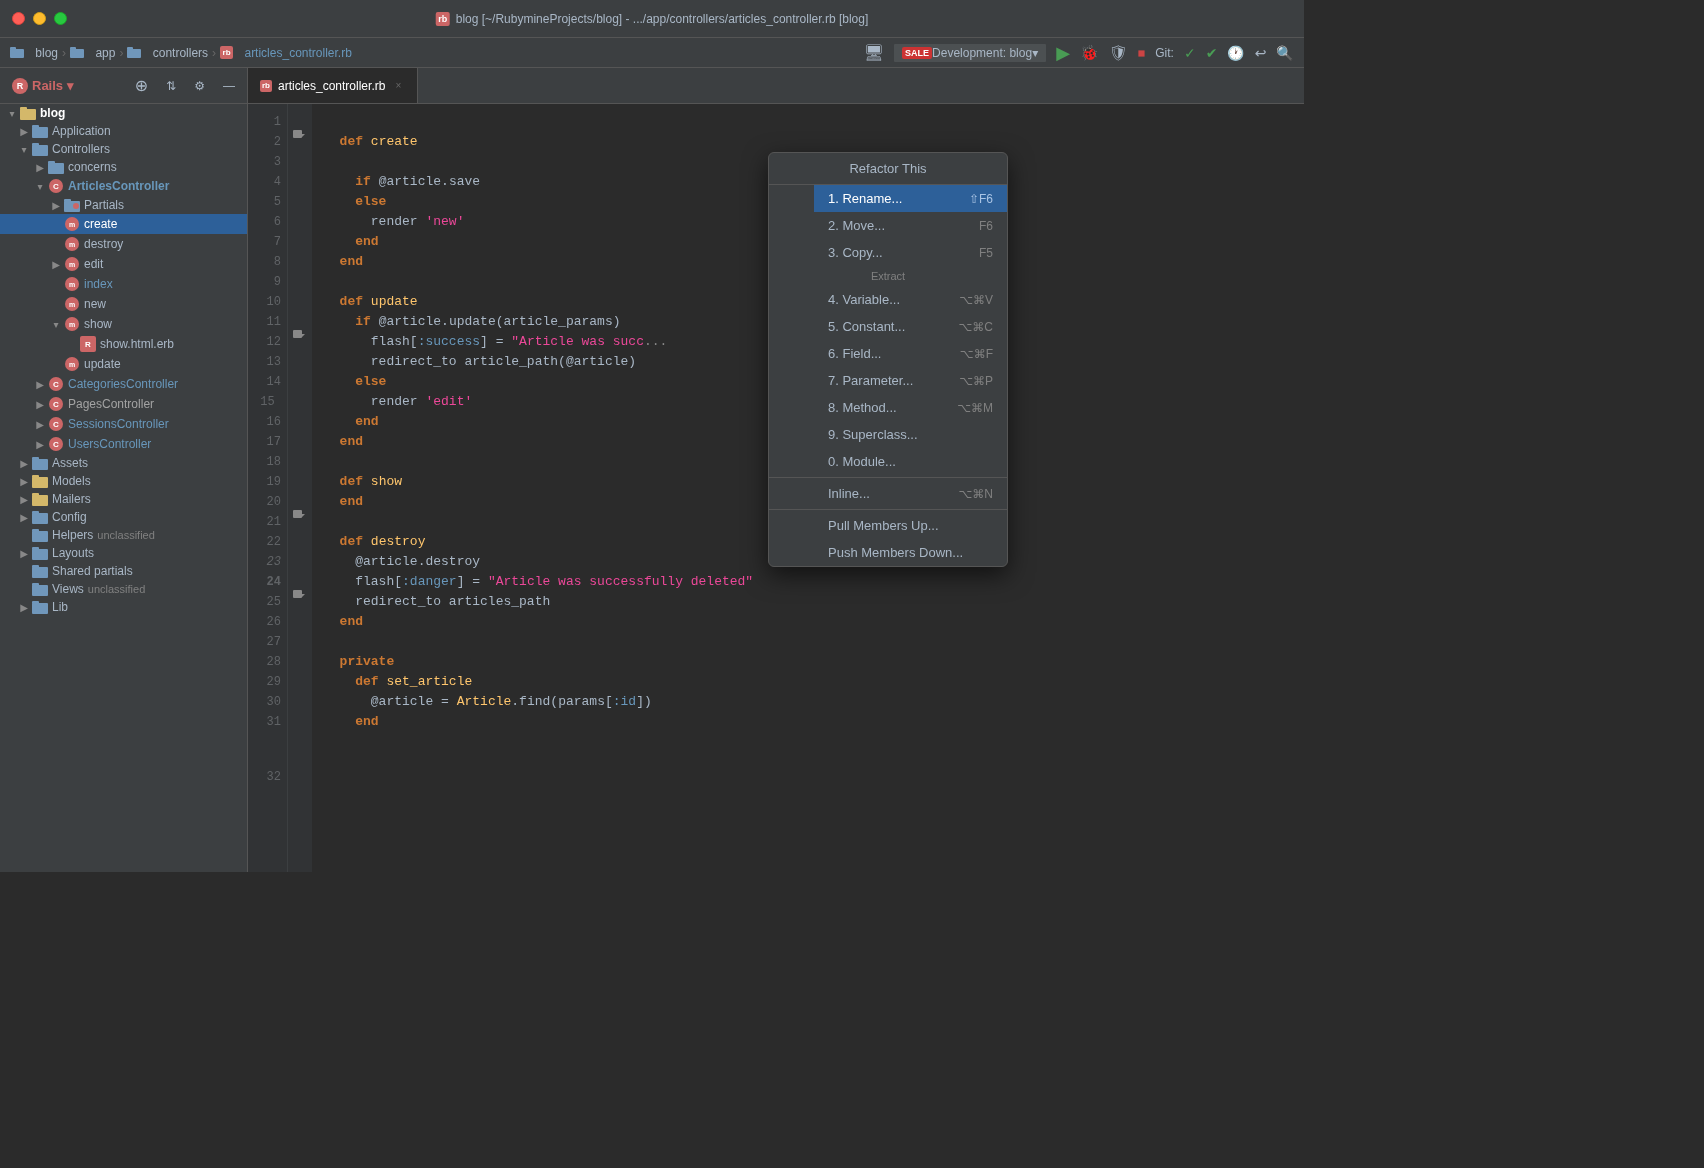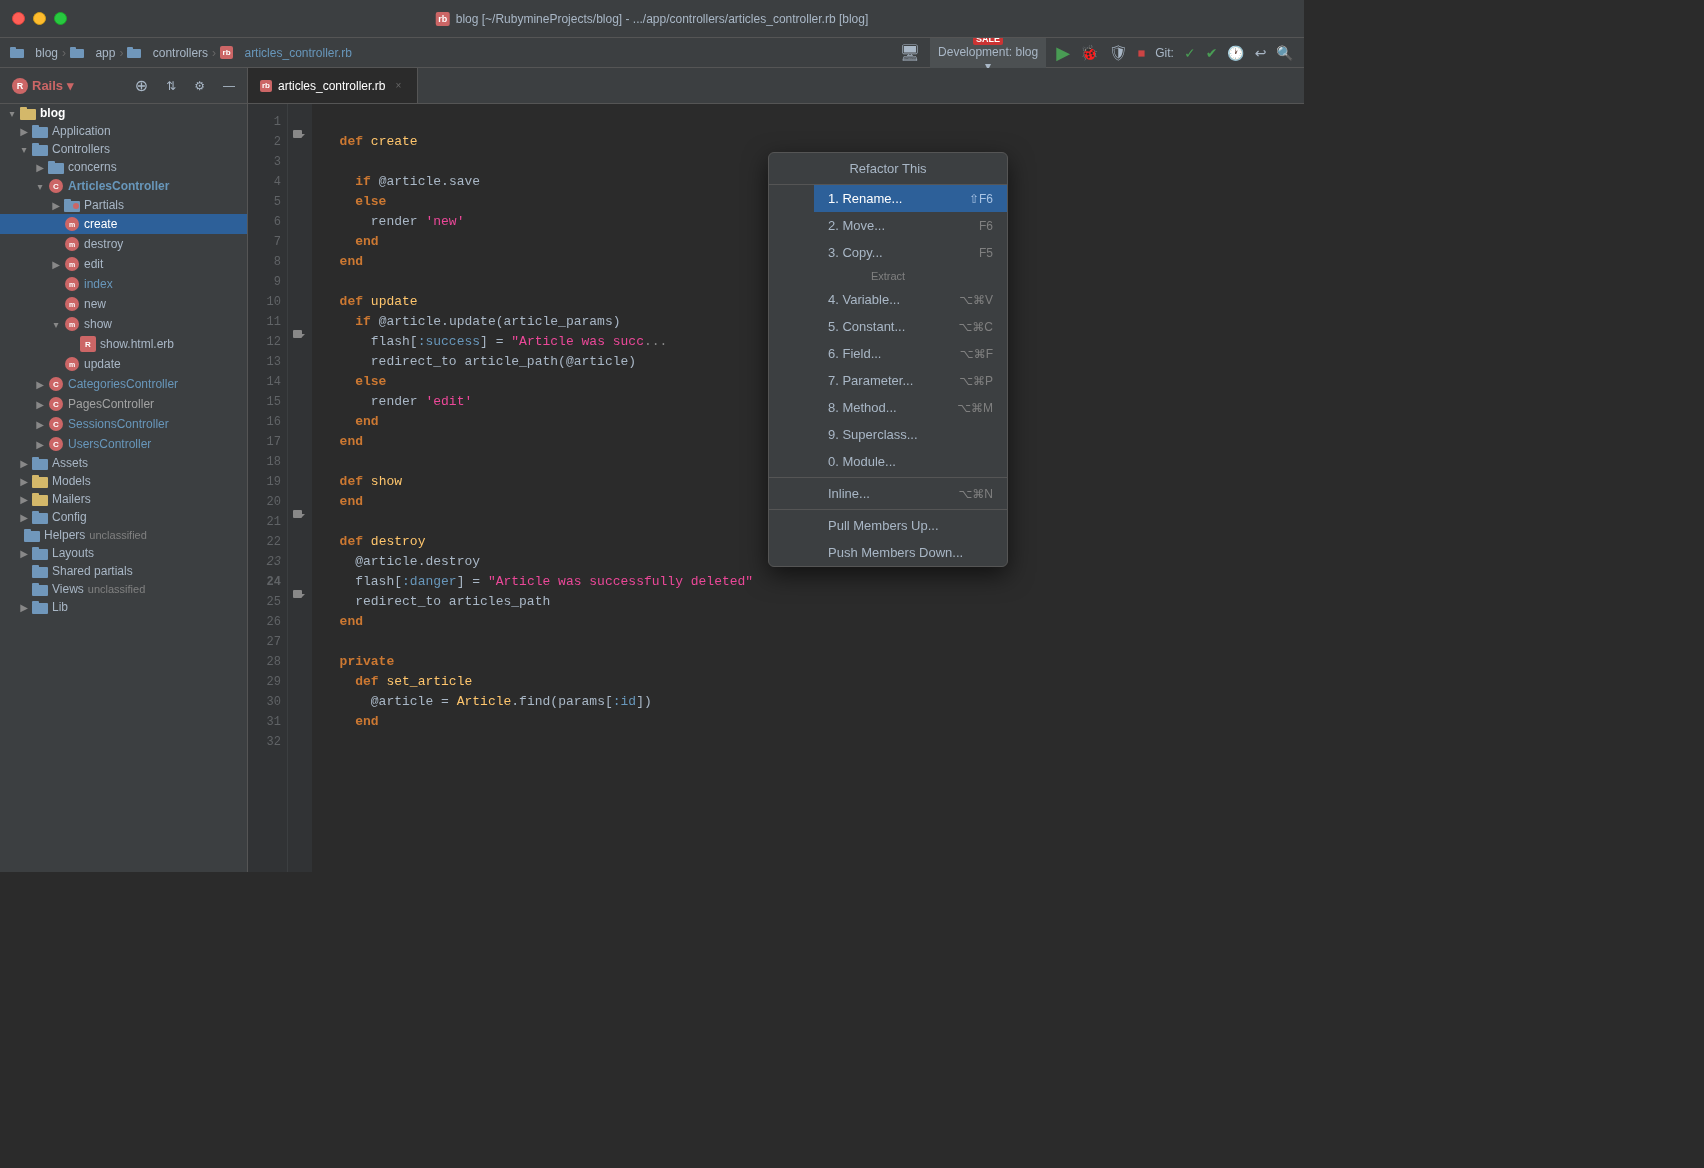--- a/index.html
+++ b/index.html
@@ -391,21 +391,21 @@
   <span class="breadcrumb-sep">›</span>
   <div class="breadcrumb-item">
     <span class="title-icon" style="width:13px;height:13px;font-size:8px;">rb</span>
     &nbsp;<span class="breadcrumb-file">articles_controller.rb</span>
   </div>
 
   <div class="breadcrumb-right">
 
     <span style="font-size:16px; cursor:pointer;">🖥</span>
 
-    <span style="display:flex;align-items:center;background:#4c5052;padding:2px 8px;border-radius:1px;cursor:pointer;flex-direction:column;">
+    <span style="display:flex;align-items:center;background:#4c5052;padding:2px 8px;border-radius:1px;cursor:pointer;">
       <span style="background:#cc3333;color:white;font-size:9px;padding:1px 3px;border-radius:2px;font-weight:bold;">SALE</span>
       <span>Development: blog</span>
       <span>▾</span>
     </span>
 
     <span class="run-btn" style="cursor:pointer;font-size:18px;">▶</span>
 
     <span style="cursor:pointer;color:#cc6655;font-size:15px;">🐞</span>
 
     <span style="cursor:pointer;font-size:15px;">🛡</span>
@@ -639,21 +639,21 @@
 
     <div class="tree-item" style="padding-left:16px;">
       <span class="tree-arrow">▶</span>
       <svg width="16" height="13" viewBox="0 0 16 13" style="margin-right:4px;flex-shrink:0;">
         <rect x="0" y="2" width="16" height="11" rx="1" fill="#7097bb"></rect>
         <rect x="0" y="0" width="7" height="3" rx="1" fill="#7097bb"></rect>
       </svg>
       <span>Config</span>
     </div>
 
-    <div class="tree-item" style="padding-left:8px;">
+    <div class="tree-item" style="padding-left:16px;">
       <span class="tree-arrow"></span>
       <svg width="16" height="13" viewBox="0 0 16 13" style="margin-right:4px;flex-shrink:0;">
         <rect x="0" y="2" width="16" height="11" rx="1" fill="#7097bb"></rect>
         <rect x="0" y="0" width="7" height="3" rx="1" fill="#7097bb"></rect>
       </svg>
       <span>Helpers</span>
       <span style="color:#808080;margin-left:4px;font-size:11px;">unclassified</span>
     </div>
 
     <div class="tree-item" style="padding-left:16px;">
@@ -706,38 +706,38 @@
         <div style="line-height:20px;">5</div>
         <div style="line-height:20px;">6</div>
         <div style="line-height:20px;">7</div>
         <div style="line-height:20px;">8</div>
         <div style="line-height:20px;">9</div>
         <div style="line-height:20px;">10</div>
         <div style="line-height:20px;">11</div>
         <div style="line-height:20px;">12</div>
         <div style="line-height:20px;">13</div>
         <div style="line-height:20px;">14</div>
-        <div style="line-height:20px;">15</div>
+        <div style="line-height:20px;text-align:center;">15</div>
         <div style="line-height:20px;">16</div>
         <div style="line-height:20px;">17</div>
         <div style="line-height:20px;">18</div>
         <div style="line-height:20px;">19</div>
         <div style="line-height:20px;">20</div>
         <div style="line-height:20px;">21</div>
         <div style="line-height:20px;">22</div>
         <div style="line-height:20px;font-style:italic;">23</div>
         <div style="line-height:20px;font-weight:bold;">24</div>
         <div style="line-height:20px;">25</div>
         <div style="line-height:20px;">26</div>
         <div style="line-height:20px;">27</div>
         <div style="line-height:20px;">28</div>
         <div style="line-height:20px;">29</div>
         <div style="line-height:20px;">30</div>
         <div style="line-height:20px;">31</div>
-        <div style="line-height:20px;">32</div>
+        <div style="line-height:20px;margin-top:35px;">32</div>
       </div>
 
       <div class="gutter" style="position:relative;background:#313335;width:24px;">
 
         <div style="position:absolute;top:20px;left:2px;width:18px;height:20px;display:flex;align-items:center;justify-content:center;">
           <svg width="12" height="12" viewBox="0 0 12 12">
             <rect x="0" y="2" width="9" height="8" rx="1" fill="#888"></rect>
             <polygon points="9,6 12,6 9,9 9,3" fill="#888"></polygon>
           </svg>
         </div>

